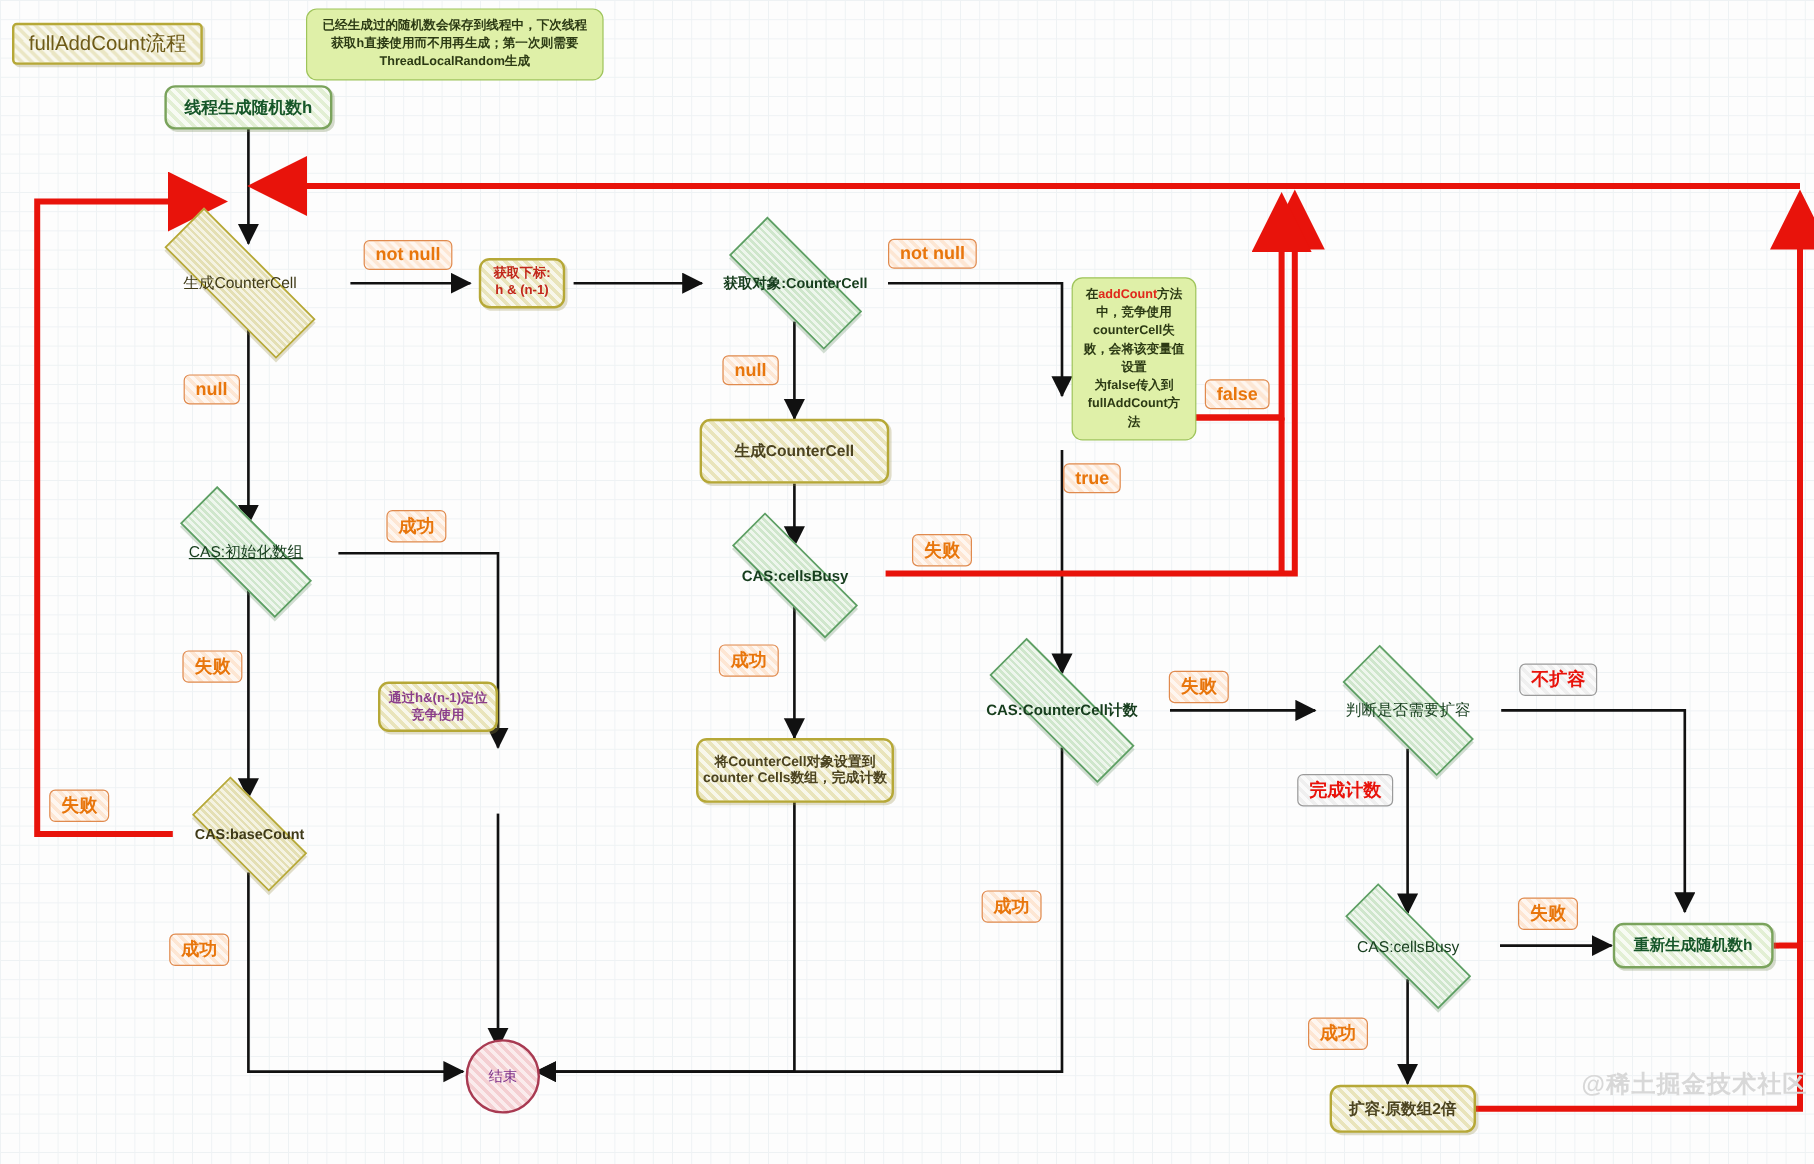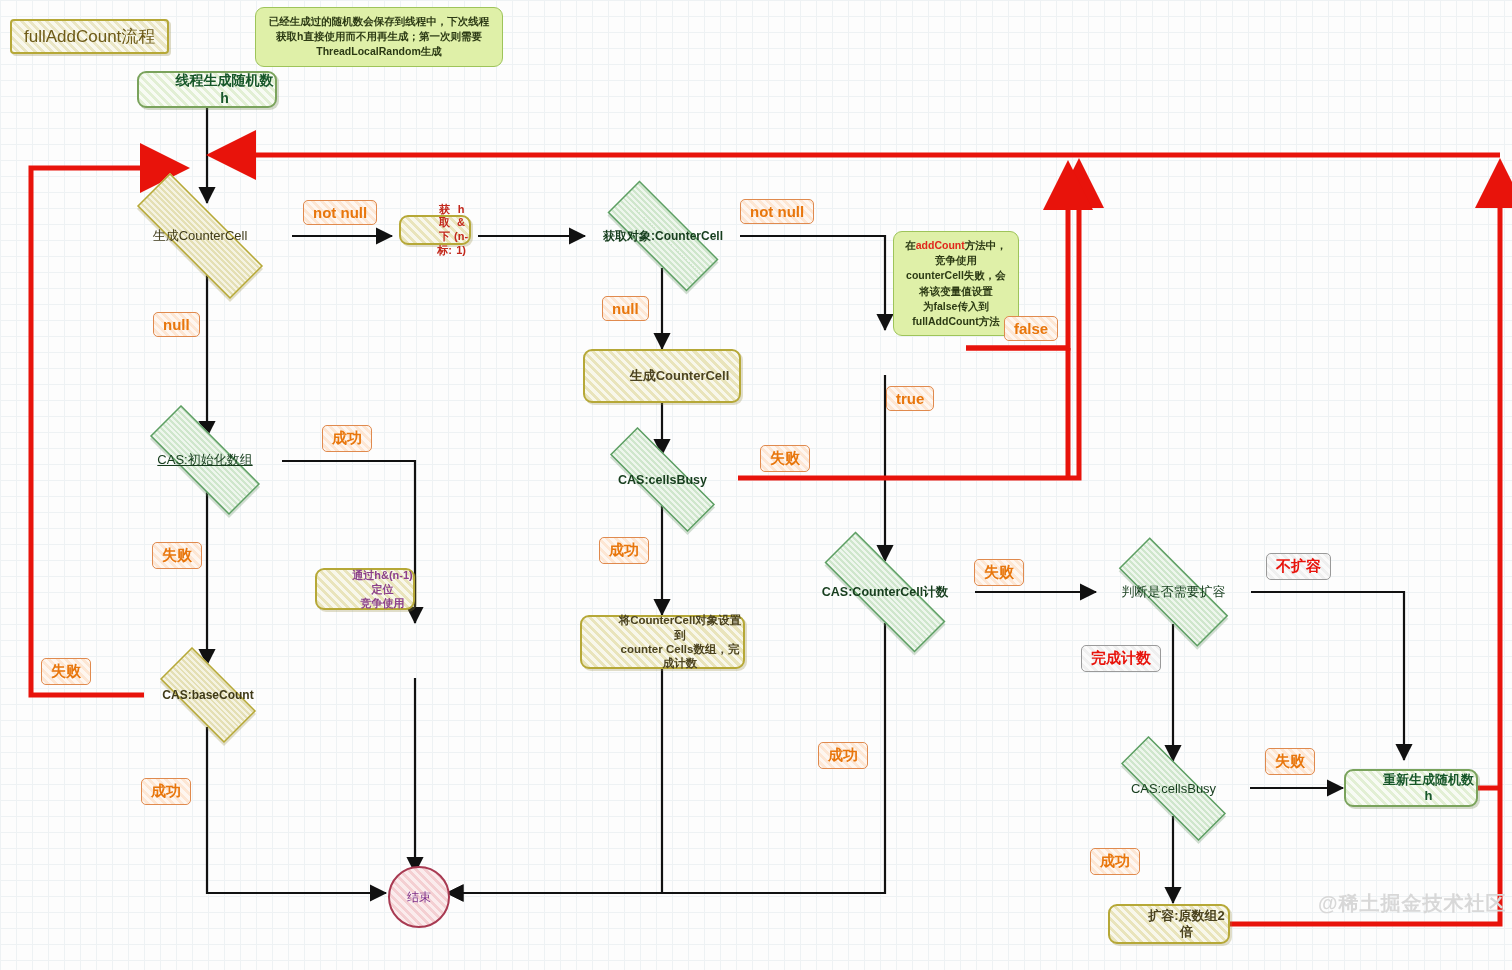--- a/index.html
+++ b/index.html
@@ -11,21 +11,21 @@
       linear-gradient(to right, #eef2f4 1px, transparent 1px),
       linear-gradient(to bottom, #eef2f4 1px, transparent 1px),
       linear-gradient(to right, #e2eaee 1px, transparent 1px),
       linear-gradient(to bottom, #e2eaee 1px, transparent 1px);
     background-size:16px 16px,16px 16px,80px 80px,80px 80px;
   }
   svg.layer{position:absolute;left:0;top:0;width:1512px;height:970px;overflow:visible;}
   .node{position:absolute;box-sizing:border-box;display:flex;align-items:center;justify-content:center;text-align:center;}
 
   
-  .box{border-radius:9px;border:2px solid;line-height:1.25;padding-left:35px;}
+  .box{border-radius:9px;border:2px solid;line-height:1.25;}
   .box.green{
     border-color:#7aa35c;color:#17572a;font-weight:bold;
     background-color:#e2efd4;
     background-image:repeating-linear-gradient(45deg, rgba(255,255,255,.75) 0 3px, rgba(0,0,0,0) 3px 6px);
     box-shadow:2px 2px 0 rgba(120,140,90,.30);
   }
   .box.olive{
     border-color:#b6a837;color:#4b4320;font-weight:bold;
     background-color:#e9e4bb;
     background-image:repeating-linear-gradient(45deg, rgba(255,255,255,.7) 0 3px, rgba(0,0,0,0) 3px 6px);
@@ -185,34 +185,34 @@
       <path d="M330,65 L420,44"></path>
       <path d="M324,60 L416,40"></path>
       <path d="M944,294 L980,282"></path>
     </g>
   </svg>
 
   <div class="titletag" style="left:10px;top:19px;">fullAddCount流程</div>
 
   <div class="note" style="left:255px;top:7px;width:248px;">已经生成过的随机数会保存到线程中，下次线程获取h直接使用而不用再生成；第一次则需要ThreadLocalRandom生成</div>
 
-  <div class="note" style="left:893px;top:231px;width:126px;">
+  <div class="note" style="left:893px;top:231px;width:104px;">
     <span>在</span><span class="hl">addCount</span><span>方法中，竞争使用</span><br>
     <span>counterCell失败，会将该变量值设置</span><br>
     <span>为false传入到fullAddCount方法</span>
   </div>
 
   <div class="node box green" style="left:137px;top:71px;width:140px;height:37px;font-size:14px;">线程生成随机数h</div>
 
   <div class="diamond olive" style="left:107px;top:203px;width:186px;height:66px;">
     <div class="shape"></div>
     <div class="dlabel">生成CounterCell</div>
   </div>
 
-  <div class="node box olive red-text" style="left:399px;top:215px;width:72px;height:30px;font-size:11px;flex-direction:row;">
+  <div class="node box olive red-text" style="left:399px;top:215px;width:72px;height:42px;font-size:11px;flex-direction:column;">
     <span>获取下标:</span>
     <span>h &amp; (n-1)</span>
   </div>
 
   <div class="diamond green bold" style="left:584px;top:204px;width:158px;height:64px;">
     <div class="shape"></div>
     <div class="dlabel" style="font-size:12px;">获取对象:CounterCell</div>
   </div>
 
   <div class="diamond green" style="left:126px;top:429px;width:158px;height:62px;">

